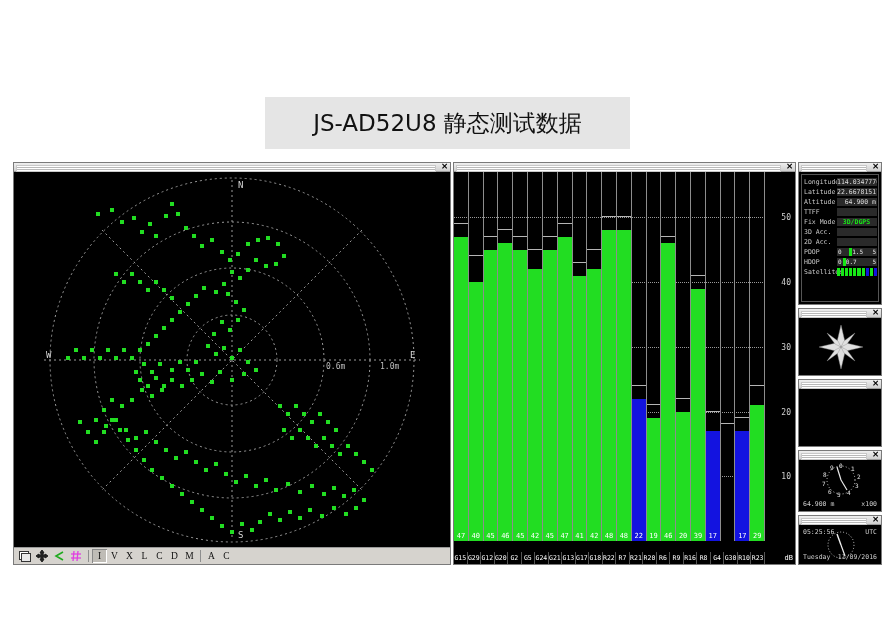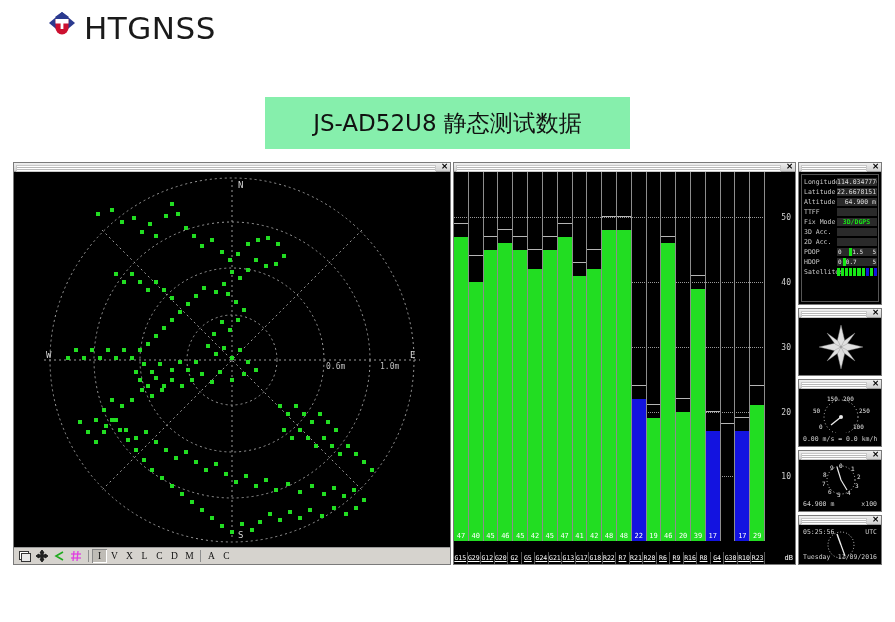--- a/index.html
+++ b/index.html
@@ -10,21 +10,21 @@
   
   .hdr{position:absolute;left:0;top:0;width:895px;height:76px;}
   .logo{position:absolute;left:44px;top:10px;display:flex;align-items:center;}
   .logo-mark{width:36px;height:36px;position:relative;margin-right:4px;}
   .logo-text{font-size:31px;font-weight:400;letter-spacing:.5px;color:#1a1a1a;
              font-family:"DejaVu Sans",sans-serif;}
   .hdr-right{position:absolute;right:14px;top:26px;font-size:11.5px;color:#2222cc;
              font-weight:bold;letter-spacing:.2px;white-space:nowrap;}
   
   .banner{position:absolute;left:265px;top:97px;width:365px;height:52px;
-          background:#86efac;display:flex;align-items:center;justify-content:center;}
+          background:#e5e5e5;display:flex;align-items:center;justify-content:center;}
   .banner span{font-size:23px;color:#111;font-family:"DejaVu Sans",sans-serif;}
   
   .app{position:absolute;left:13px;top:162px;width:869px;height:403px;}
   .win{position:absolute;background:#000;border:1px solid #7a7a7a;box-sizing:border-box;}
   .titlebar{height:9px;background:linear-gradient(#efefef,#cfcfcf);
             border-bottom:1px solid #9a9a9a;position:relative;box-sizing:border-box;}
   .titlebar .grip{position:absolute;left:2px;right:14px;top:2px;height:5px;
             background:repeating-linear-gradient(#ffffff 0 1px,#b9b9b9 1px 2px);border:1px solid #c8c8c8;}
   .titlebar .x{position:absolute;right:2px;top:-1px;font-size:8px;line-height:10px;color:#000;font-weight:bold;}
   
@@ -50,21 +50,21 @@
   .barmark{position:absolute;left:0;right:0;height:1px;background:#b5b5b5;}
   .barval{position:absolute;left:0;right:0;bottom:1px;text-align:center;font-size:7px;
           color:#ffffff;font-family:"DejaVu Sans Mono",monospace;}
   .gridline{position:absolute;left:0;right:30px;height:0;
             border-top:1px dotted #9a9a9a;}
   .ytick{position:absolute;right:4px;font-size:8px;color:#cfcfcf;
          font-family:"DejaVu Sans Mono",monospace;transform:translateY(-50%);}
   .names{position:absolute;left:0;right:30px;bottom:0;height:12px;display:flex;
          background:#000;}
   .nm{flex:1 1 0;font-size:6.5px;color:#ffffff;text-align:center;line-height:12px;
-      font-family:"DejaVu Sans Mono",monospace;border-right:1px solid #555;box-sizing:border-box;overflow:hidden;text-decoration:underline;}
+      font-family:"DejaVu Sans Mono",monospace;border-right:1px solid #555;box-sizing:border-box;overflow:hidden;}
   .unit{position:absolute;right:2px;bottom:0;height:12px;line-height:12px;font-size:7px;
         color:#ffffff;font-family:"DejaVu Sans Mono",monospace;}
   
   #info{left:785px;top:0;width:84px;height:143px;}
   .info-body{position:absolute;left:2px;top:11px;right:2px;bottom:2px;background:#000;
              border:1px solid #555;box-sizing:border-box;padding:2px 1px;}
   .irow{display:flex;align-items:center;height:10px;font-size:6.5px;
         font-family:"DejaVu Sans Mono",monospace;color:#c9c9c9;}
   .ikey{width:33px;flex:none;padding-left:1px;}
   .ival{flex:1;background:#2a2a2a;height:8px;line-height:8px;text-align:right;
@@ -81,32 +81,20 @@
   #alt{left:785px;top:288px;width:84px;height:62px;}
   #clock{left:785px;top:353px;width:84px;height:50px;}
   .wbody{position:absolute;left:2px;top:11px;right:2px;bottom:2px;background:#000;overflow:hidden;}
   .wtxt{position:absolute;font-size:6.5px;color:#cdcdcd;font-family:"DejaVu Sans Mono",monospace;}
   .gauge-num{position:absolute;font-size:6px;color:#e2e2e2;font-family:"DejaVu Sans Mono",monospace;}
 </style>
 </head>
 <body>
 
 <div class="hdr">
-  <div class="logo">
-    <div class="logo-mark">
-      <svg width="36" height="36" viewBox="0 0 36 36">
-        <path d="M18 2 L31 13 L18 24 L5 13 Z" fill="#2b3a8f"></path>
-        <path d="M11 7 L18 2 L25 7 L18 12 Z" fill="#2b3a8f"></path>
-        <path d="M11.5 9 h13 v9 a6.5 6.5 0 0 1 -6.5 6.5 a6.5 6.5 0 0 1 -6.5 -6.5 z" fill="#cc1030"></path>
-        <path d="M11.5 9 h13 v4.5 h-13 z" fill="#ffffff"></path>
-        <rect x="16.6" y="11" width="2.8" height="8" fill="#ffffff"></rect>
-      </svg>
-    </div>
-    <div class="logo-text">HTGNSS</div>
-  </div>
 </div>
 
 <div class="banner">
   <span>JS-AD52U8 静态测试数据</span>
 </div>
 
 <div class="app">
 
   <div class="win" id="skyplot">
     <div class="titlebar">
@@ -592,36 +580,20 @@
         </g>
       </svg>
     </div>
   </div>
 
   <div class="win" id="speed">
     <div class="titlebar">
       <div class="grip"></div>
       <div class="x">✕</div>
     </div>
-    <div class="wbody">
-      <svg width="80" height="42" viewBox="0 0 80 42">
-        <g stroke="#c8c8c8" fill="none" stroke-dasharray="1,2.5">
-            <circle cx="40" cy="26" r="17"></circle>
-          </g>
-        <line x1="40" y1="26" x2="30" y2="34" stroke="#e8e8e8" stroke-width="1.4"></line>
-        <circle cx="40" cy="26" r="2" fill="#e8e8e8"></circle>
-      </svg>
-      <div class="gauge-num" style="left:26px;top:4px;">150</div>
-      <div class="gauge-num" style="left:42px;top:4px;">200</div>
-      <div class="gauge-num" style="left:12px;top:16px;">50</div>
-      <div class="gauge-num" style="left:58px;top:16px;">250</div>
-      <div class="gauge-num" style="left:18px;top:32px;">0</div>
-      <div class="gauge-num" style="left:52px;top:32px;">100</div>
-      <div class="wtxt" style="left:2px;bottom:1px;">0.00 m/s = 0.0 km/h</div>
-    </div>
   </div>
 
   <div class="win" id="alt">
     <div class="titlebar">
       <div class="grip"></div>
       <div class="x">✕</div>
     </div>
     <div class="wbody">
       <svg width="80" height="38" viewBox="0 0 80 38">
         <g stroke="#c8c8c8" fill="none" stroke-dasharray="1,2.2">

